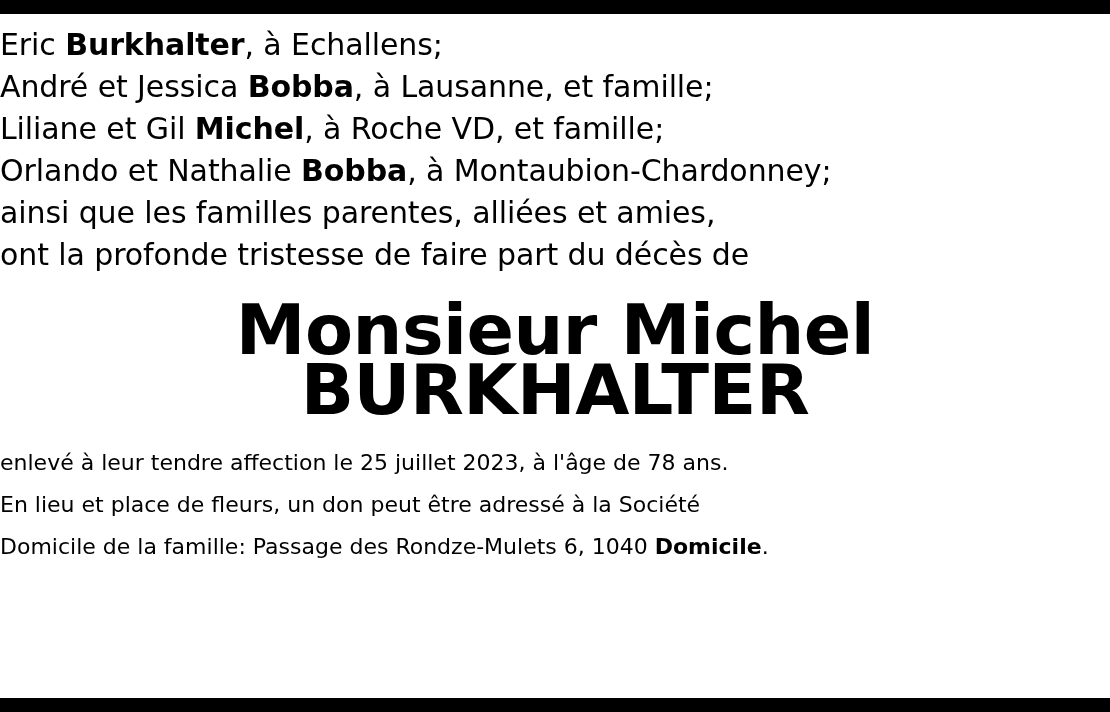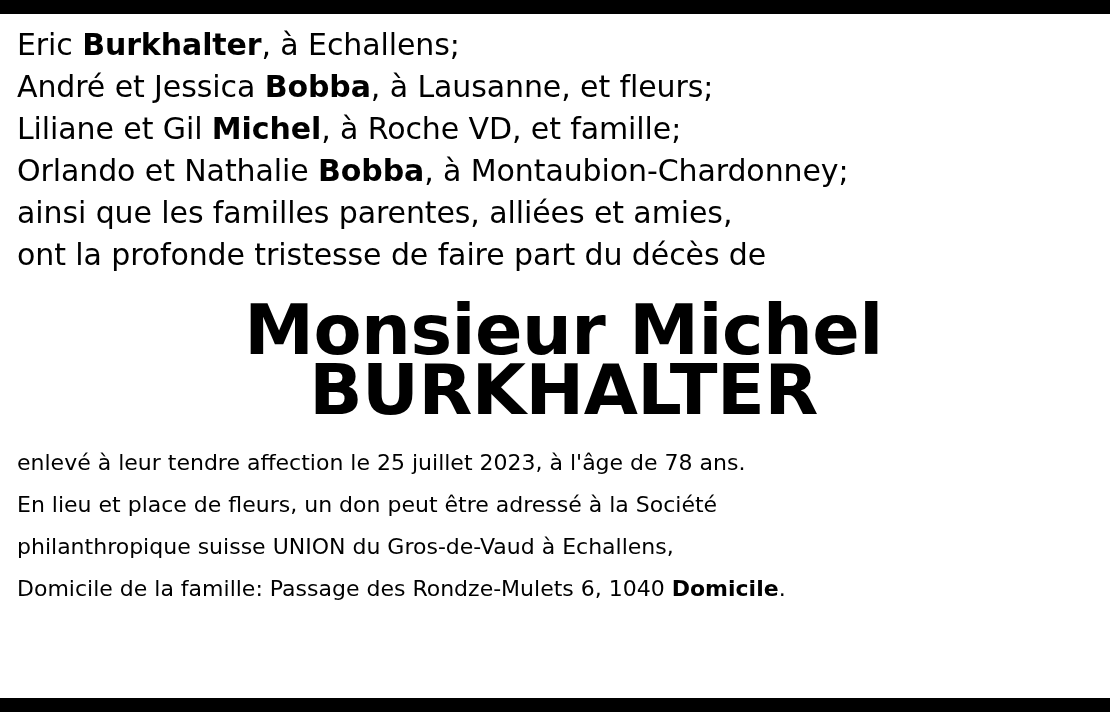--- a/index.html
+++ b/index.html
@@ -26,21 +26,21 @@
     background: #000000;
   }
   .rule-top { height: 14px; }
   .rule-bottom {
     height: 14px;
     position: absolute;
     left: 0;
     bottom: 0;
   }
   .body-area {
-    padding: 10px 0 0 17px;
+    padding: 10px 0 0 0;
   }
   .line {
     font-size: 30px;
     line-height: 42px;
     white-space: nowrap;
     letter-spacing: -0.1px;
   }
   .line b {
     font-weight: bold;
   }
@@ -68,21 +68,21 @@
 
   <div class="rule rule-top"></div>
 
   <div class="body-area">
 
     <div class="line">
       <span>Eric </span><b>Burkhalter</b><span>, à Echallens;</span>
     </div>
 
     <div class="line">
-      <span>André et Jessica </span><b>Bobba</b><span>, à Lausanne, et fleurs;</span>
+      <span>André et Jessica </span><b>Bobba</b><span>, à Lausanne, et famille;</span>
     </div>
 
     <div class="line">
       <span>Liliane et Gil </span><b>Michel</b><span>, à Roche VD, et famille;</span>
     </div>
 
     <div class="line">
       <span>Orlando et Nathalie </span><b>Bobba</b><span>, à Montaubion-Chardonney;</span>
     </div>
 
@@ -90,21 +90,20 @@
 
     <div class="line">ont la profonde tristesse de faire part du décès de</div>
 
     <div class="deceased">Monsieur Michel BURKHALTER</div>
 
     <div class="para">enlevé à leur tendre affection le 25 juillet 2023, à l'âge de 78 ans.</div>
 
 
     <div class="para">En lieu et place de fleurs, un don peut être adressé à la Société</div>
 
-    <div class="para">philanthropique suisse UNION du Gros-de-Vaud à Echallens,</div>
 
 
     <div class="para">
       <span>Domicile de la famille: Passage des Rondze-Mulets 6, 1040 </span><b>Domicile</b><span>.</span>
     </div>
 
   </div>
 
   <div class="rule rule-bottom"></div>
 </div>

